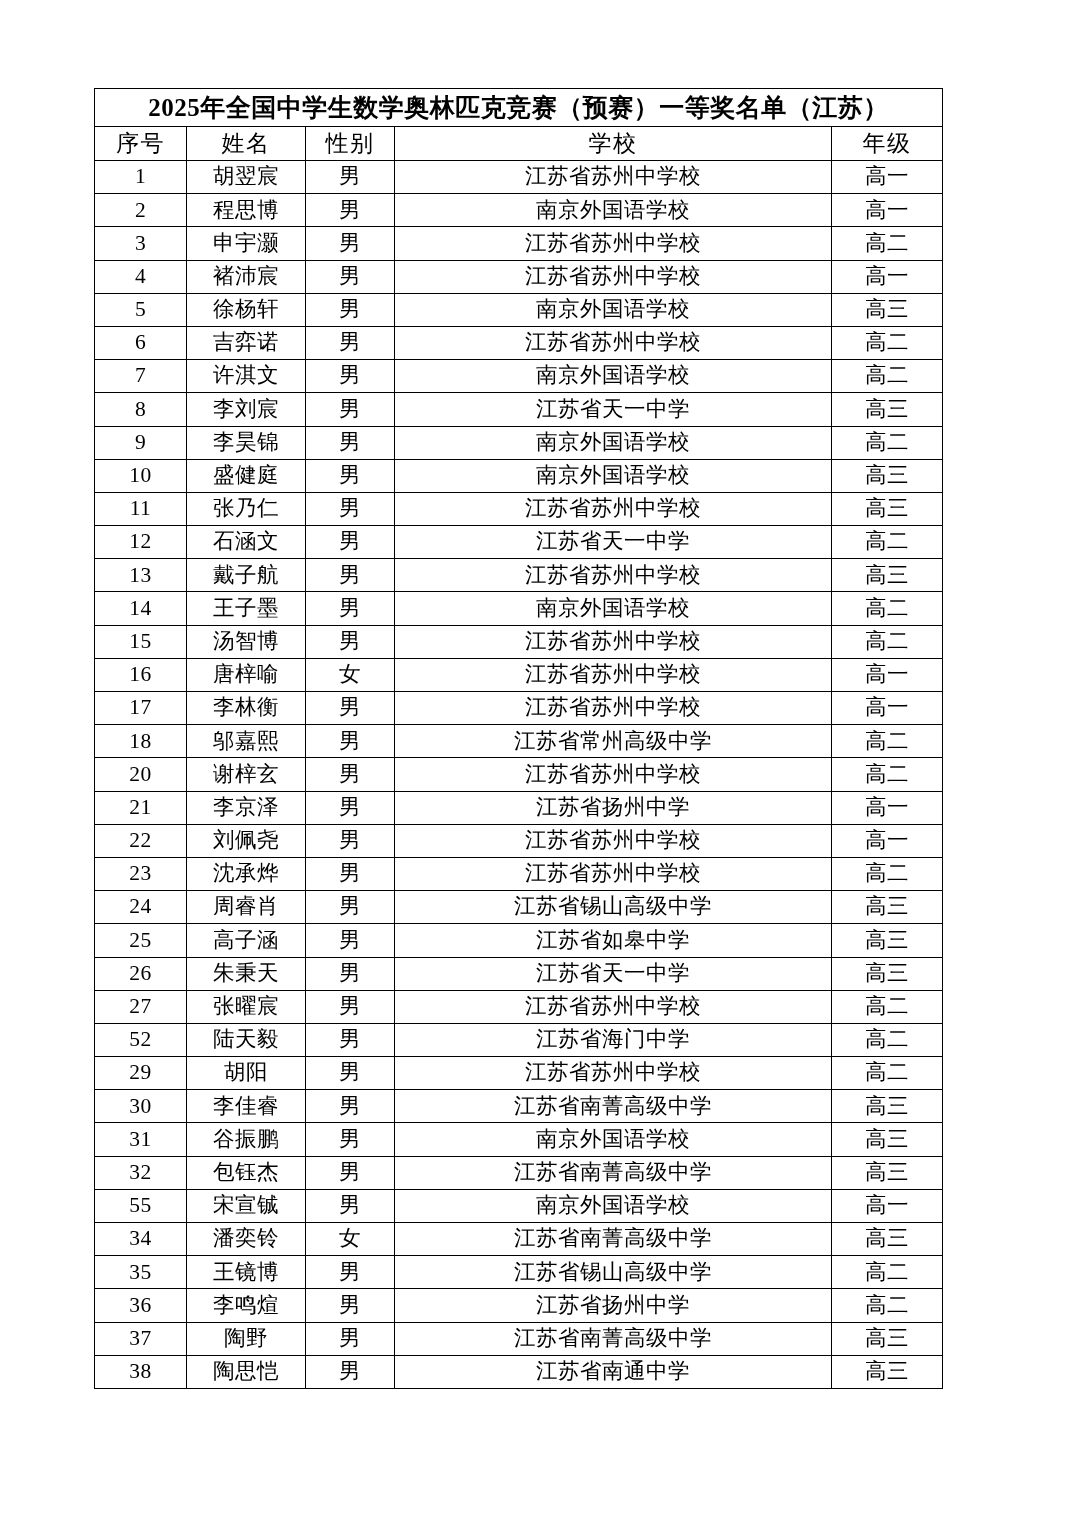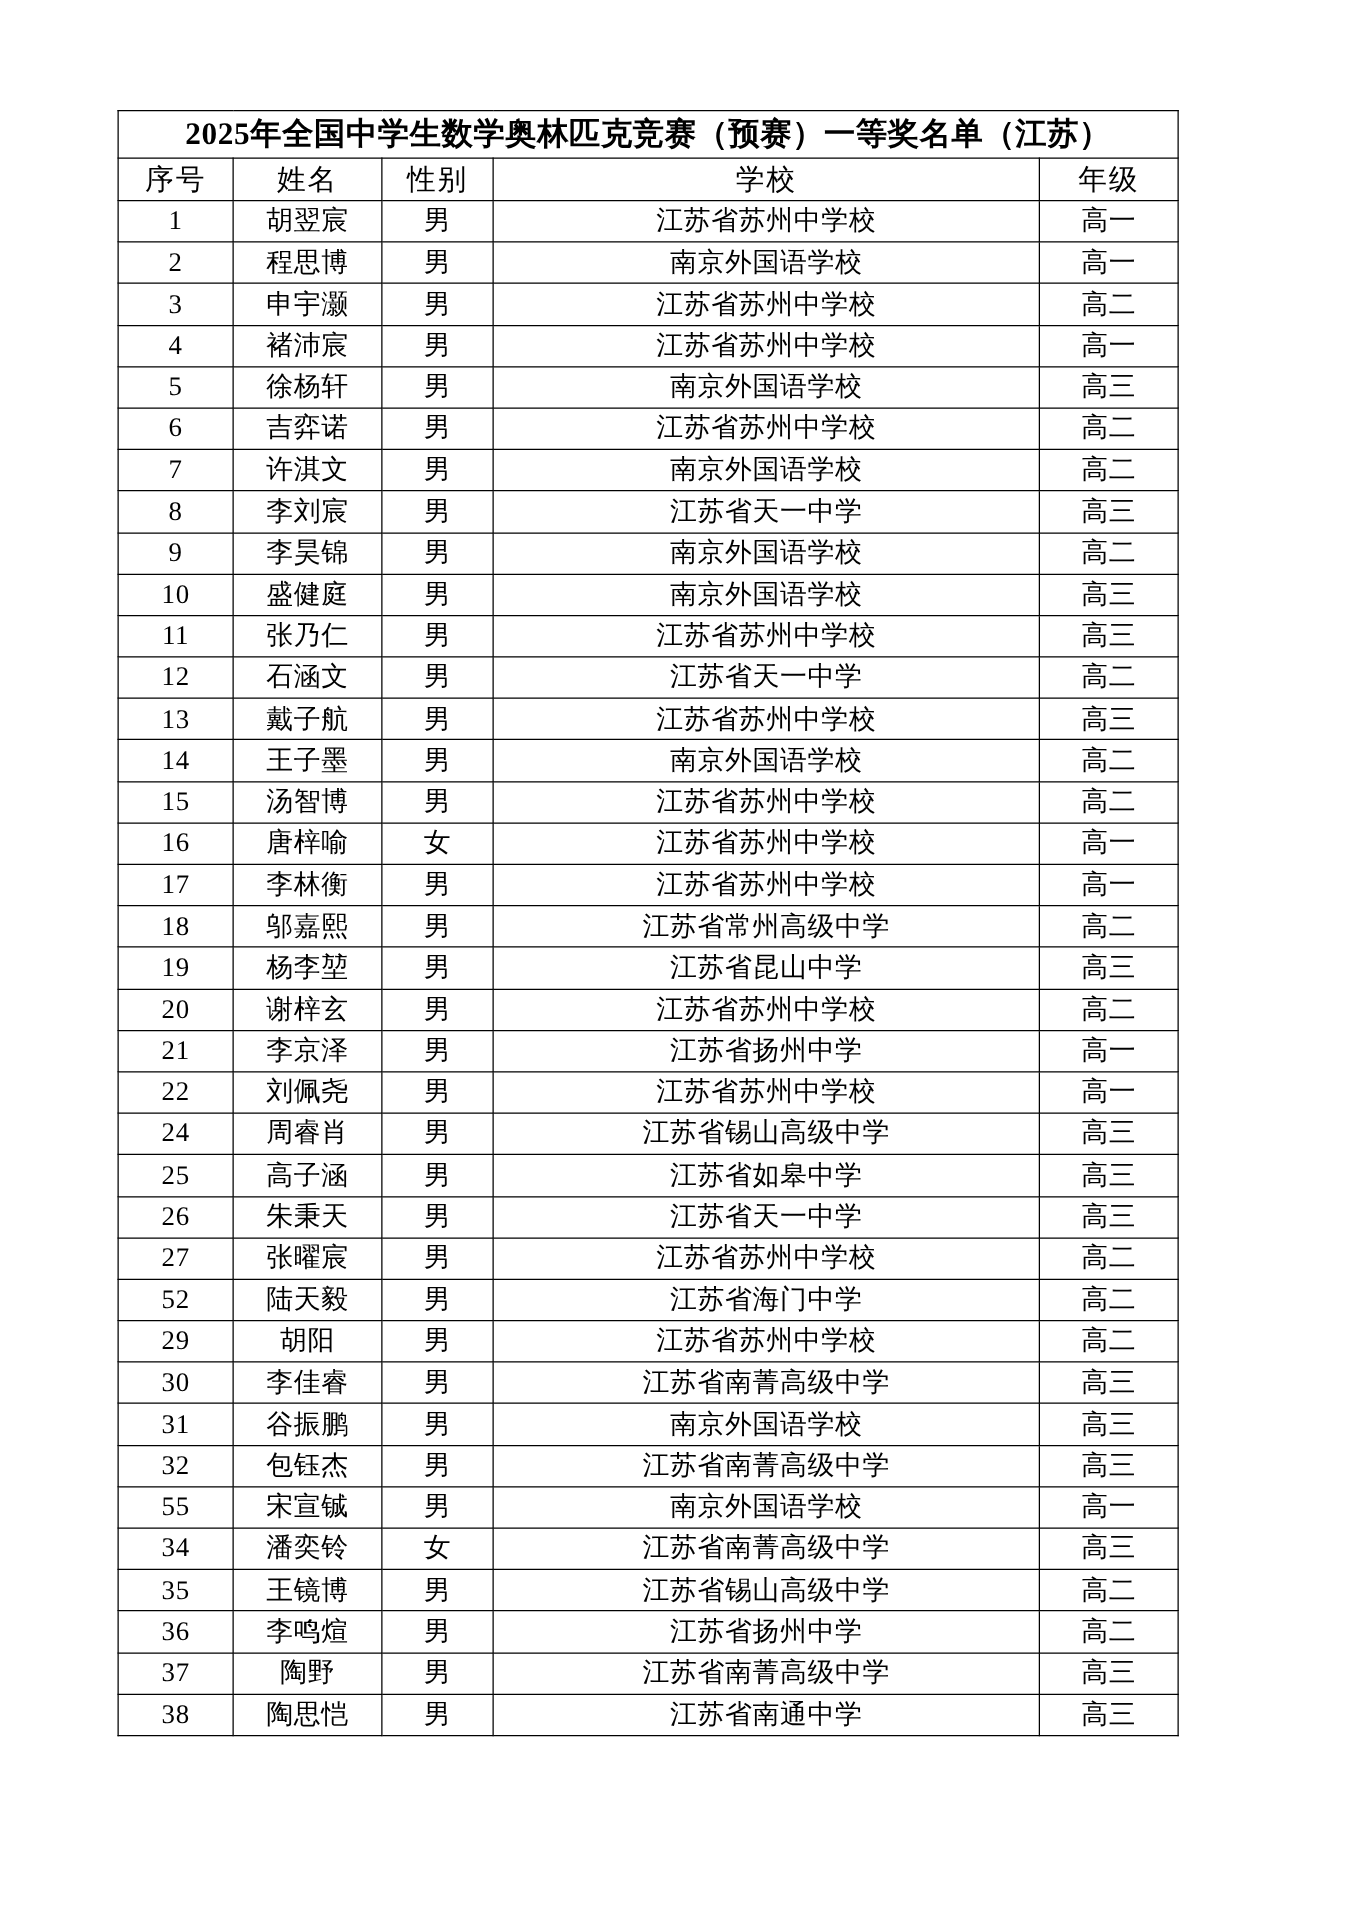--- a/index.html
+++ b/index.html
@@ -210,46 +210,46 @@
           <td>高一</td>
         </tr>
         <tr>
           <td>18</td>
           <td>邬嘉熙</td>
           <td>男</td>
           <td>江苏省常州高级中学</td>
           <td>高二</td>
         </tr>
         <tr>
-          <td>19</td>
-          <td>杨李堃</td>
-          <td>男</td>
-          <td>江苏省昆山中学</td>
-          <td>高三</td>
-        </tr>
-        <tr>
           <td>20</td>
           <td>谢梓玄</td>
           <td>男</td>
           <td>江苏省苏州中学校</td>
           <td>高二</td>
         </tr>
         <tr>
           <td>21</td>
           <td>李京泽</td>
           <td>男</td>
           <td>江苏省扬州中学</td>
           <td>高一</td>
         </tr>
         <tr>
           <td>22</td>
           <td>刘佩尧</td>
           <td>男</td>
           <td>江苏省苏州中学校</td>
           <td>高一</td>
+        </tr>
+        <tr>
+          <td>23</td>
+          <td>沈承烨</td>
+          <td>男</td>
+          <td>江苏省苏州中学校</td>
+          <td>高二</td>
         </tr>
         <tr>
           <td>24</td>
           <td>周睿肖</td>
           <td>男</td>
           <td>江苏省锡山高级中学</td>
           <td>高三</td>
         </tr>
         <tr>
           <td>25</td>

